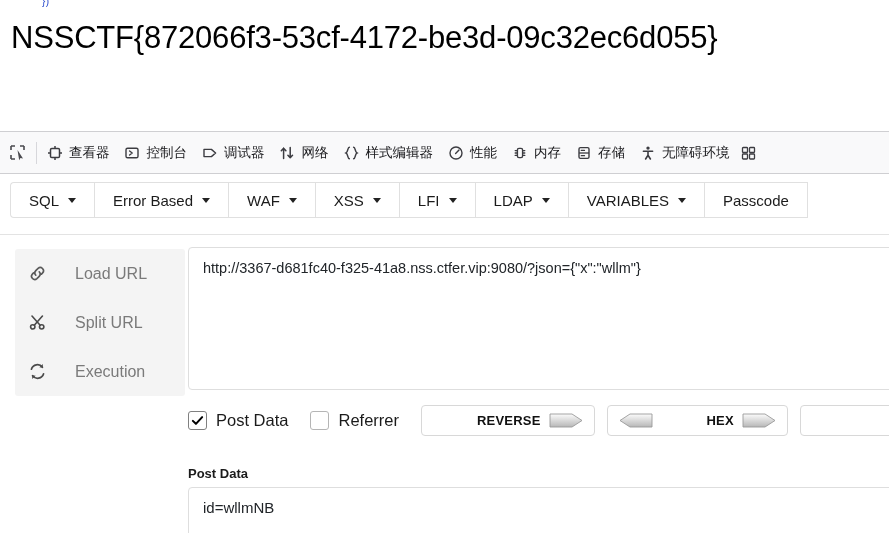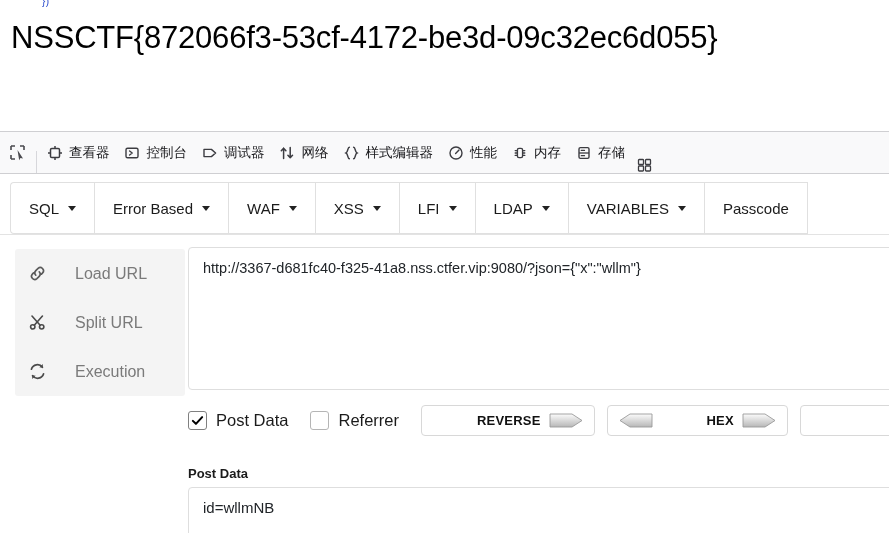--- a/index.html
+++ b/index.html
@@ -52,21 +52,21 @@
     position: absolute;
     left: 0;
     top: 131px;
     width: 889px;
     height: 43px;
     background: #f9f9fa;
     border-top: 1px solid #cfcfd2;
     border-bottom: 1px solid #cfcfd2;
     box-sizing: border-box;
     display: flex;
-    align-items: flex-end;
+    align-items: center;
     overflow: hidden;
     white-space: nowrap;
   }
   .dt-picker {
     display: flex;
     align-items: center;
     justify-content: center;
     width: 34px;
     height: 41px;
     flex: none;
@@ -134,21 +134,21 @@
     top: 60px;
     width: 889px;
     height: 1px;
     background: #e3e3e3;
   }
   .tab-btn {
     display: flex;
     align-items: center;
     gap: 9px;
     padding: 0 18px;
-    height: 52px;
+    height: 36px;
     background: #ffffff;
     border: 1px solid #e0e0e0;
     border-right: none;
     box-sizing: border-box;
     font-size: 15px;
     color: #1b1b1b;
     font-family: "Liberation Sans", sans-serif;
   }
   .tab-btn:first-child { border-radius: 4px 0 0 4px; }
   .tab-btn:last-child { border-right: 1px solid #e0e0e0; }
@@ -398,20 +398,29 @@
       <span class="dt-icon">
         <svg width="16" height="16" viewBox="0 0 16 16">
           <rect x="3" y="2.6" width="10" height="10.8" rx="1.4" fill="none" stroke="#3c3c41" stroke-width="1.4"></rect>
           <path d="M3 8 h10" stroke="#3c3c41" stroke-width="1.3"></path>
           <path d="M5.3 5.4 h3.2 M5.3 10.7 h3.2" stroke="#3c3c41" stroke-width="1.3" stroke-linecap="round"></path>
         </svg>
       </span>
       <span class="dt-label">存储</span>
     </div>
 
+    <div class="dt-tab">
+      <span class="dt-icon">
+        <svg width="16" height="16" viewBox="0 0 16 16">
+          <circle cx="8" cy="3.1" r="1.7" fill="#3c3c41"></circle>
+          <path d="M3.4 6.2 h9.2 M8 6.2 v4.1 M8 10.3 L5.6 14 M8 10.3 L10.4 14" stroke="#3c3c41" stroke-width="1.6" stroke-linecap="round" fill="none"></path>
+        </svg>
+      </span>
+      <span class="dt-label">无障碍环境</span>
+    </div>
 
     <div class="dt-edge">
       <span class="dt-icon">
         <svg width="16" height="16" viewBox="0 0 16 16">
           <rect x="1.5" y="2.5" width="5" height="5" rx="0.8" fill="none" stroke="#3c3c41" stroke-width="1.3"></rect>
           <rect x="1.5" y="9" width="5" height="5" rx="0.8" fill="none" stroke="#3c3c41" stroke-width="1.3"></rect>
           <rect x="8.5" y="2.5" width="5" height="5" rx="0.8" fill="none" stroke="#3c3c41" stroke-width="1.3"></rect>
           <rect x="8.5" y="9" width="5" height="5" rx="0.8" fill="none" stroke="#3c3c41" stroke-width="1.3"></rect>
         </svg>
       </span>

